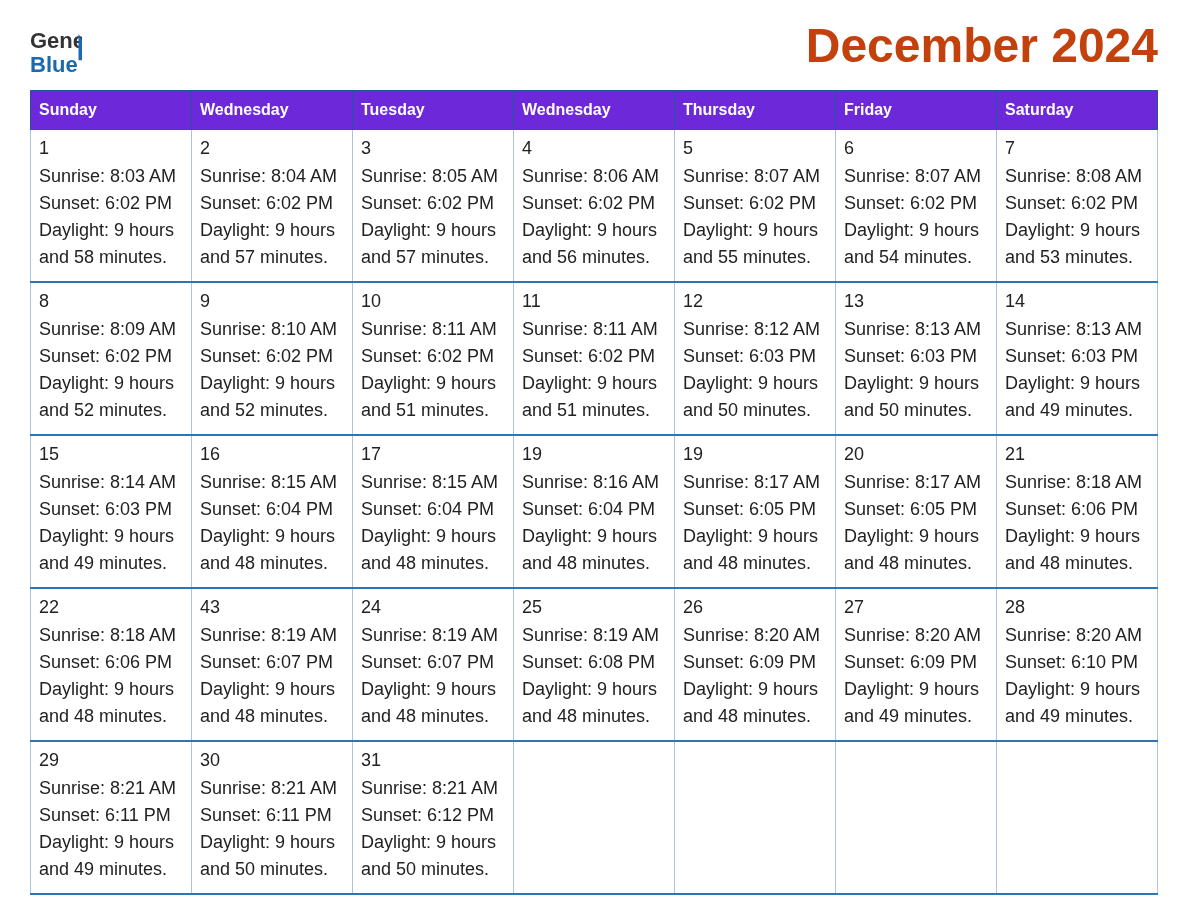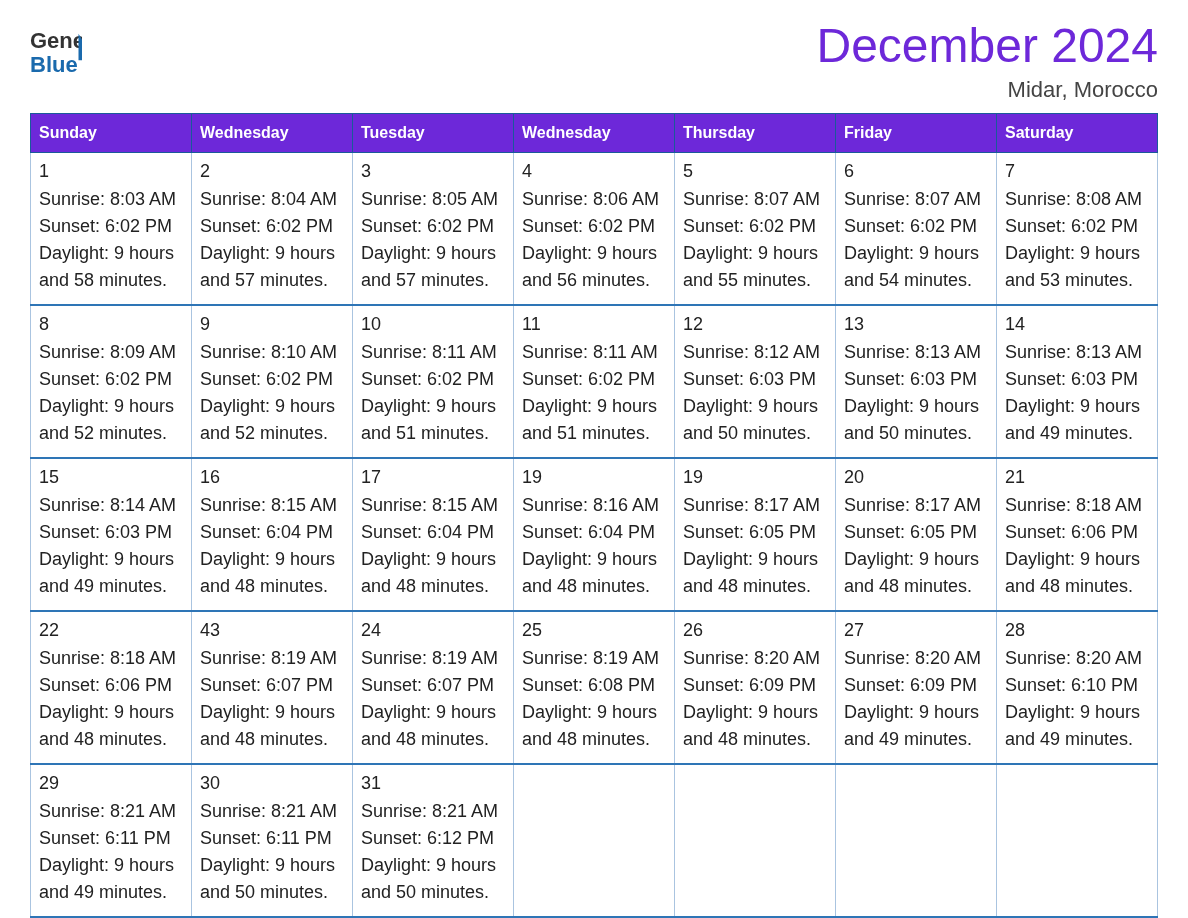--- a/index.html
+++ b/index.html
@@ -19,22 +19,22 @@
     .logo {
       display: flex;
       align-items: center;
       gap: 4px;
     }
     .title-block {
       text-align: right;
     }
     .month-title {
       font-size: 48px;
-      font-weight: normal;
-      color: #6d28d9;
+      font-weight: bold;
+      color: #c2410c;
       line-height: 1.1;
     }
     .location {
       font-size: 22px;
       color: #444;
       margin-top: 4px;
     }
     table {
       width: 100%;
       border-collapse: collapse;
@@ -93,21 +93,20 @@
       <svg width="52" height="60" viewBox="0 0 52 60">
 
         <text x="0" y="28" font-size="22" font-weight="bold" fill="#333" font-family="Arial">General</text>
         <text x="0" y="52" font-size="22" font-weight="bold" fill="#1a6aad" font-family="Arial">Blue</text>
         <polygon points="185,8 200,32 185,32" fill="#1a6aad" transform="translate(-155,5) scale(1.1)"></polygon>
       </svg>
     </div>
   </div>
   <div class="title-block">
     <div class="month-title">December 2024</div>
-    <div class="location">Midar, Morocco</div>
   </div>
 </div>
 
 <table>
   <thead>
     <tr>
     <th>Sunday</th>
         <th>Wednesday</th>
         <th>Tuesday</th>
         <th>Wednesday</th>

